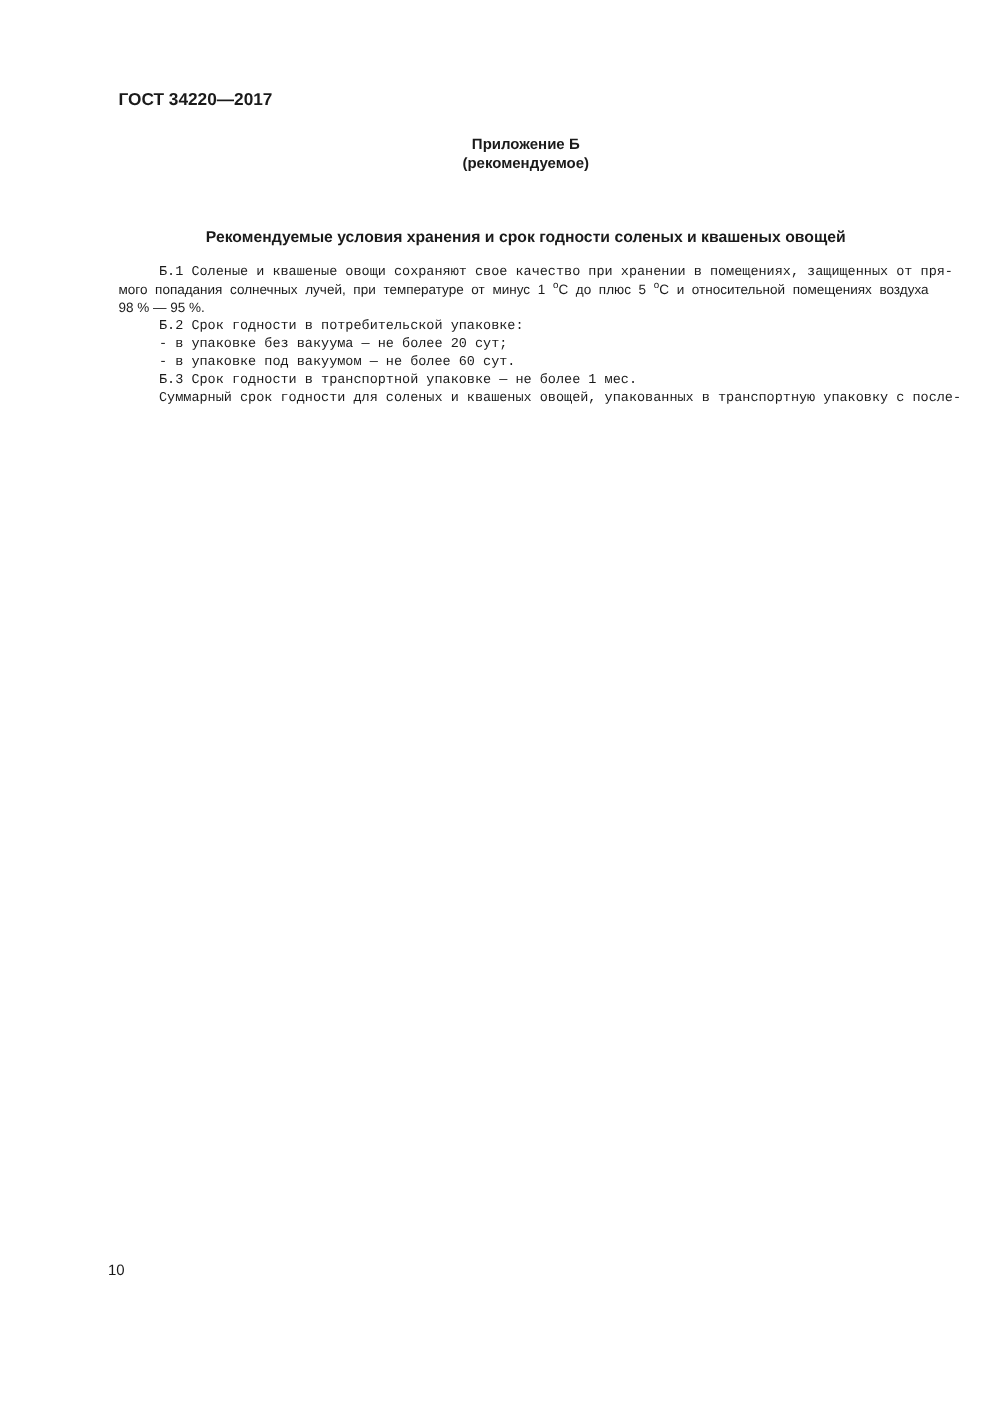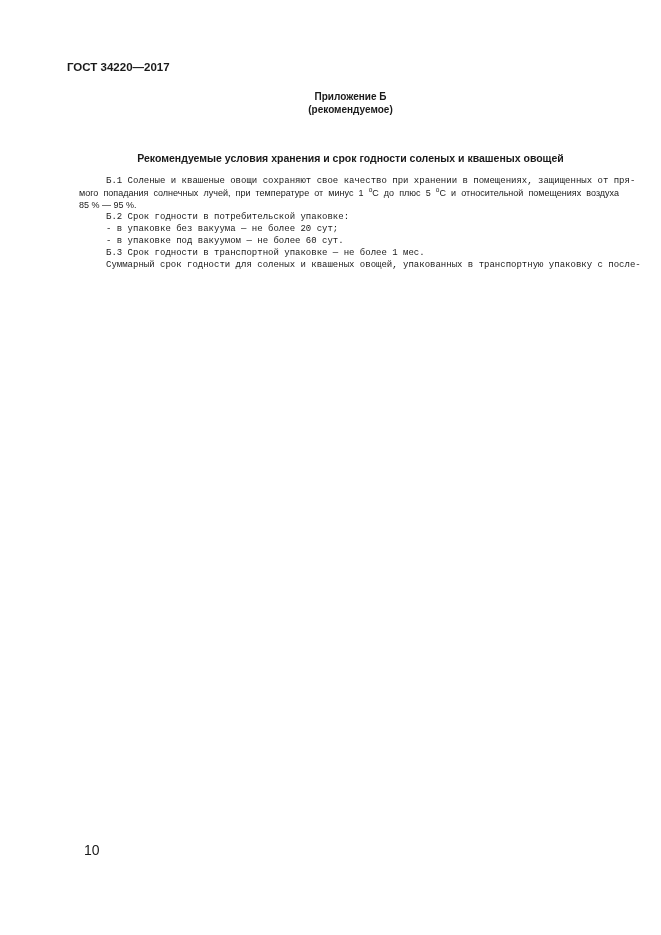--- a/index.html
+++ b/index.html
@@ -1,44 +1,44 @@
 <!DOCTYPE html>
 <html><head>
 <meta charset="utf-8">
 <style>
   html, body { margin:0; padding:0; background:#fff; }
   body { width:661px; height:935px; position:relative; overflow:hidden;
          font-family:"Liberation Sans", sans-serif; color:#1a1a1a; }
   .abs { position:absolute; white-space:nowrap; }
-  .header { left:67px; top:61px; font-size:11.5px; font-weight:bold; }
+  .header { left:79px; top:61px; font-size:11.5px; font-weight:bold; }
   .annex-title { left:0; width:701px; text-align:center; top:90px; font-size:10px; font-weight:bold; line-height:13px; }
   .section-title { left:0; width:701px; text-align:center; top:152px; font-size:10.5px; font-weight:bold; }
   .body-text { left:79px; top:175px; width:540px; font-size:9px; line-height:12px; white-space:normal; }
   .line { white-space:nowrap; text-align:justify; text-align-last:justify; }
   .line.last { text-align-last:left; }
   .indent { padding-left:27px;font-family:Liberation Mono, monospace; }
   sup { font-size:6.5px; vertical-align:4px; line-height:0; }
-  .page-num { left:84px; top:842px; font-size:14px; }
+  .page-num { left:72px; top:842px; font-size:10px; }
 </style>
 </head>
 <body>
 
 <div class="abs header">ГОСТ 34220—2017</div>
 
 <div class="abs annex-title">
   <div>Приложение Б</div>
   <div>(рекомендуемое)</div>
 </div>
 
 <div class="abs section-title">Рекомендуемые условия хранения и срок годности соленых и квашеных овощей</div>
 
 <div class="abs body-text">
   <div class="line indent">Б.1 Соленые и квашеные овощи сохраняют свое качество при хранении в помещениях, защищенных от пря-</div>
   <div class="line"><span>мого попадания солнечных лучей, при температуре от минус 1 </span><sup>о</sup><span>С до плюс 5 </span><sup>о</sup><span>С и относительной помещениях воздуха</span></div>
-  <div class="line last">85 % — 95 %.</div>
+  <div class="line last">98 % — 95 %.</div>
   <div class="line last indent">Б.2 Срок годности в потребительской упаковке:</div>
   <div class="line last indent">- в упаковке без вакуума — не более 20 сут;</div>
   <div class="line last indent">- в упаковке под вакуумом — не более 60 сут.</div>
   <div class="line last indent">Б.3 Срок годности в транспортной упаковке — не более 1 мес.</div>
   <div class="line indent">Суммарный срок годности для соленых и квашеных овощей, упакованных в транспортную упаковку с после-</div>
 </div>
 
 <div class="abs page-num">10</div>
 
 </body></html>

